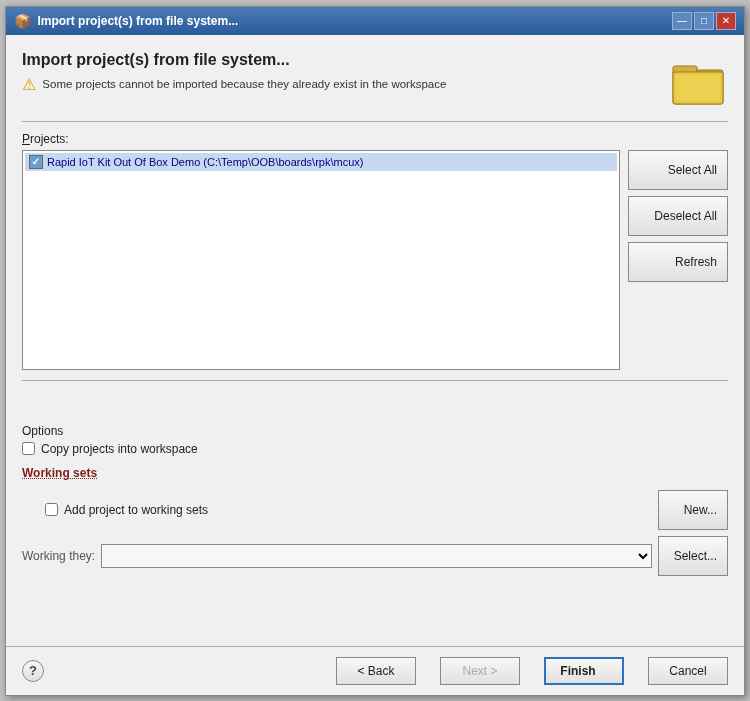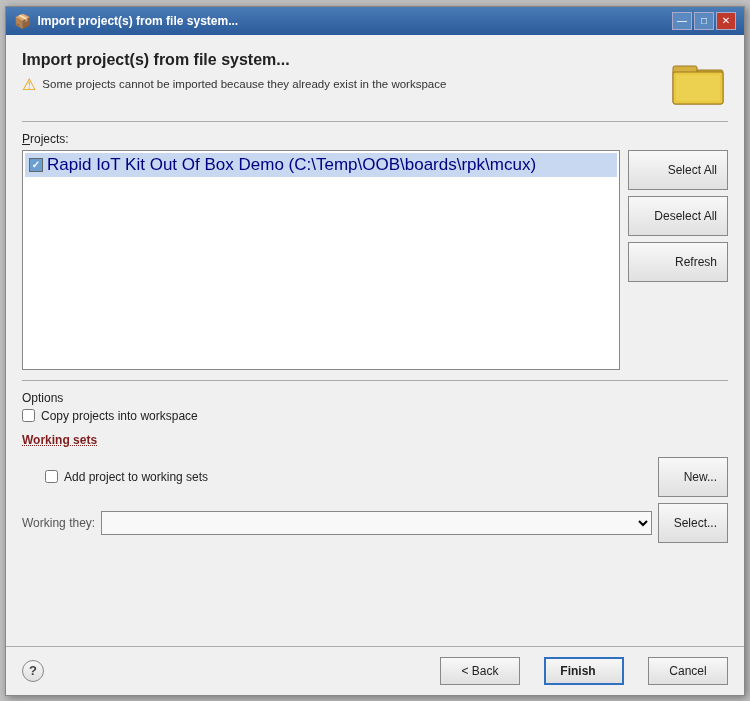--- a/index.html
+++ b/index.html
@@ -144,21 +144,21 @@
       width: 14px;
       height: 14px;
       border: 1px solid #666;
       background: #6a9fd0;
       flex-shrink: 0;
       display: flex;
       align-items: center;
       justify-content: center;
     }
     .project-name {
-      font-size: 17px;
+      font-size: 11px;
       color: #000080;
       text-align: center;
     }
     .projects-buttons {
       display: flex;
       flex-direction: column;
       gap: 6px;
       width: 100px;
     }
     .btn {
@@ -169,20 +169,21 @@
       cursor: pointer;
       text-align: right;
       color: #222;
     }
     .btn:disabled {
       color: #aaa;
       cursor: default;
     }
     .options-section {
       flex-shrink: 0;
+      margin-top: 33px;
     }
     .section-header {
       font-size: 12px;
       color: #222;
       margin-bottom: 4px;
     }
     .checkbox-row {
       display: flex;
       align-items: flex-start;
       gap: 6px;
@@ -377,17 +378,18 @@
     </div>
 
   </div>
 
   <div class="footer-area">
     <div class="footer-left">
       <button class="help-btn">?</button>
     </div>
     <div class="footer-buttons">
       <button class="btn-footer">&lt; Back</button>
+      <button class="btn-footer" disabled="">Next &gt;</button>
       <button class="btn-footer finish">Finish</button>
       <button class="btn-footer">Cancel</button>
     </div>
   </div>
 </div>
 
 </body></html>

